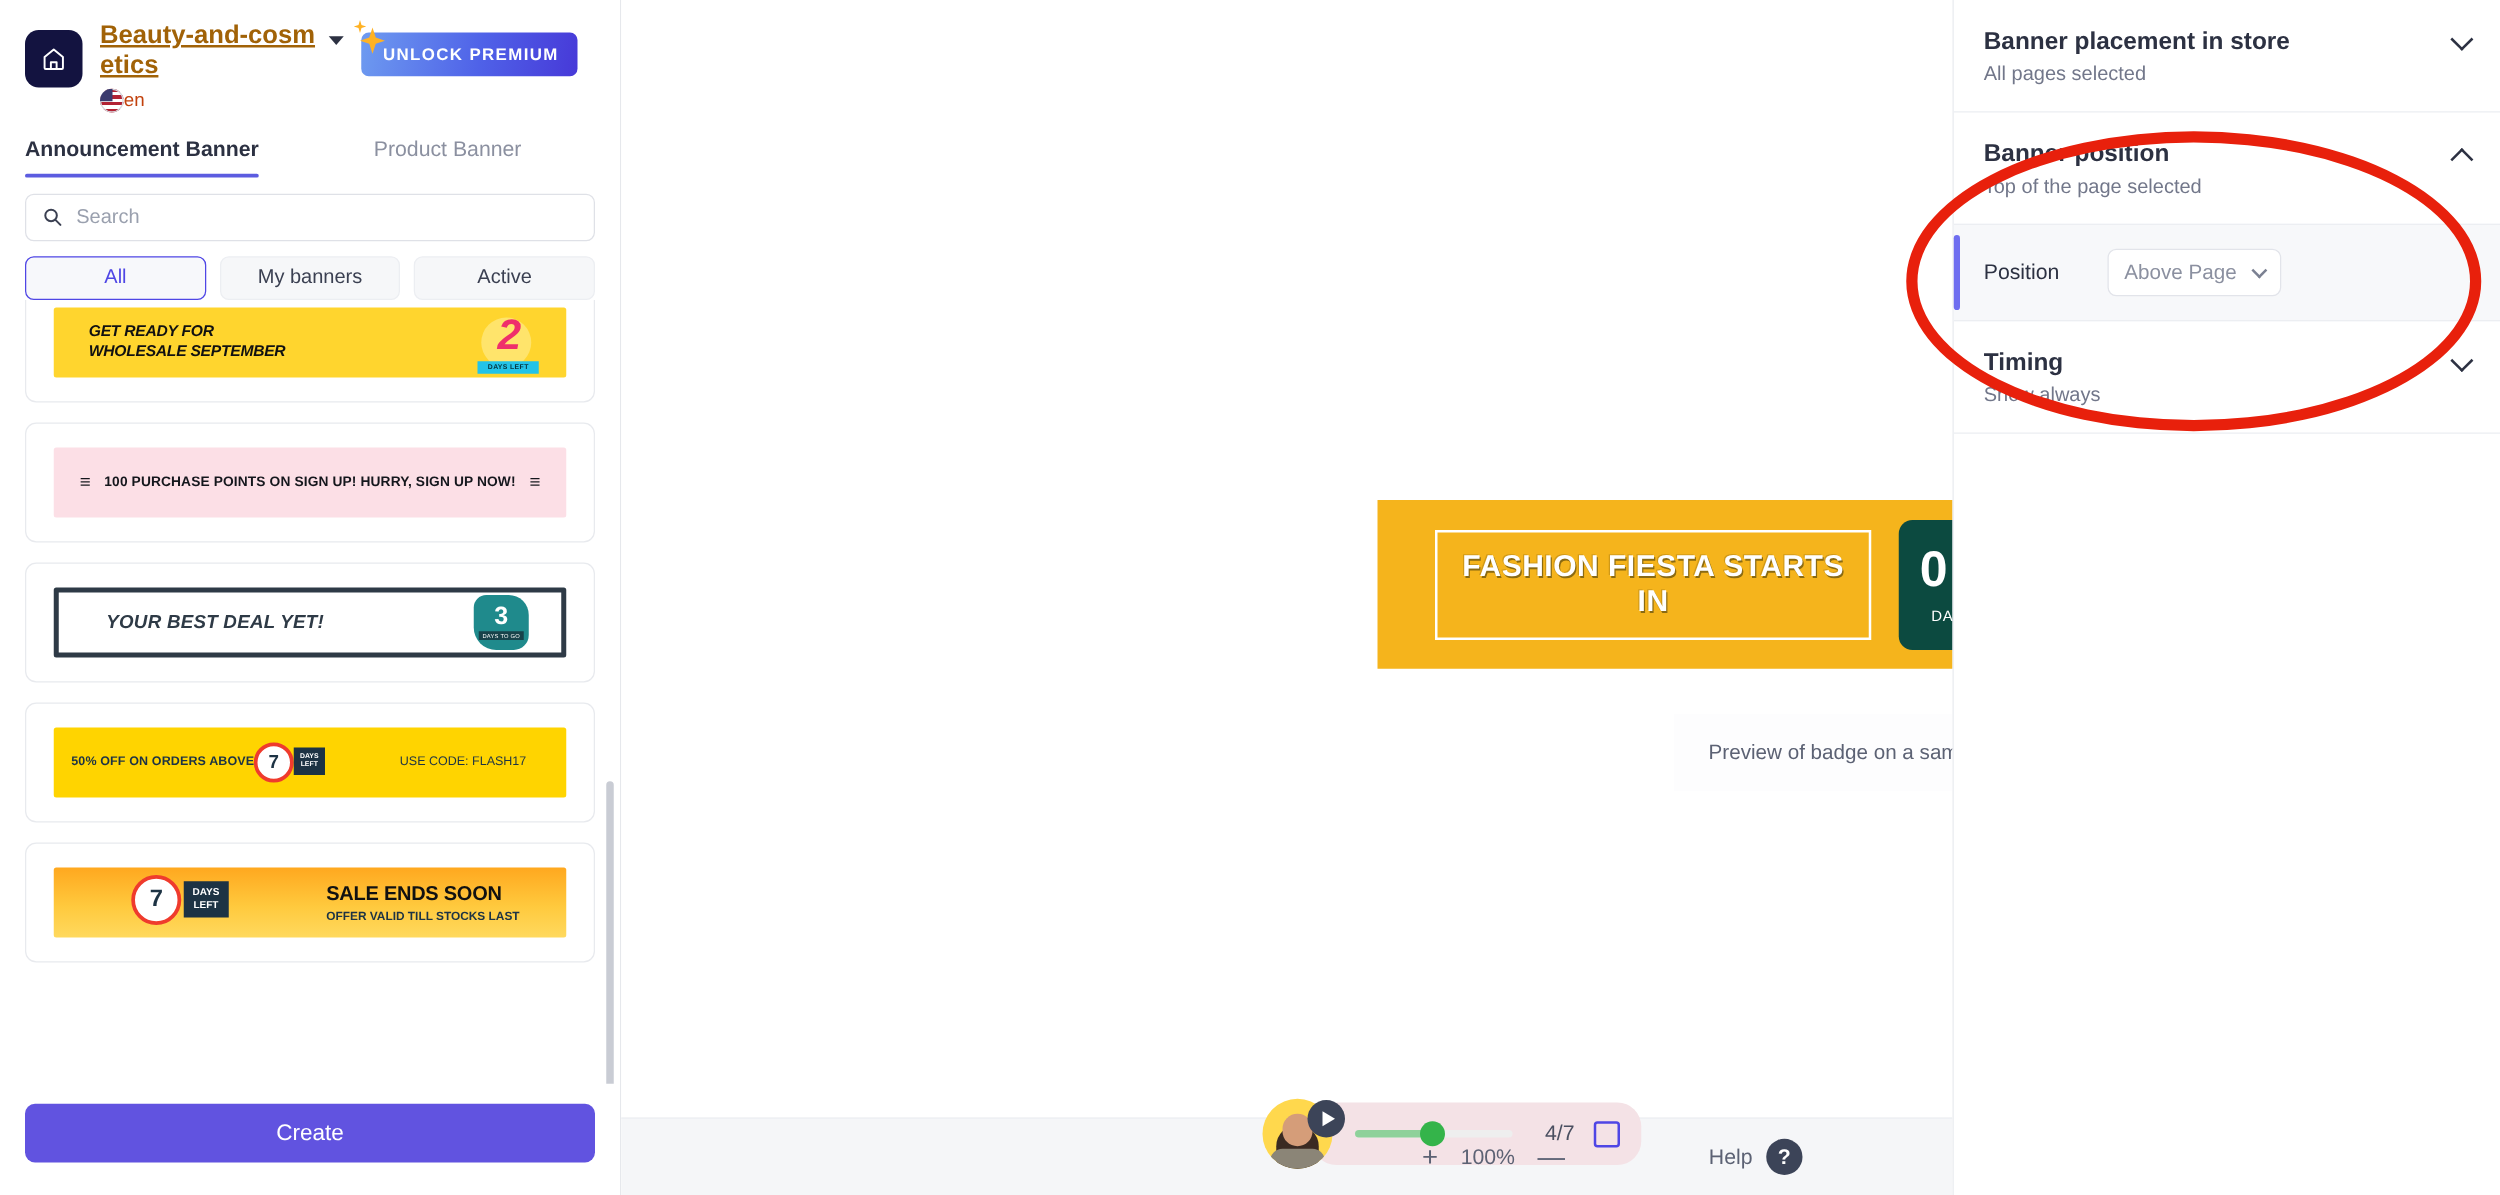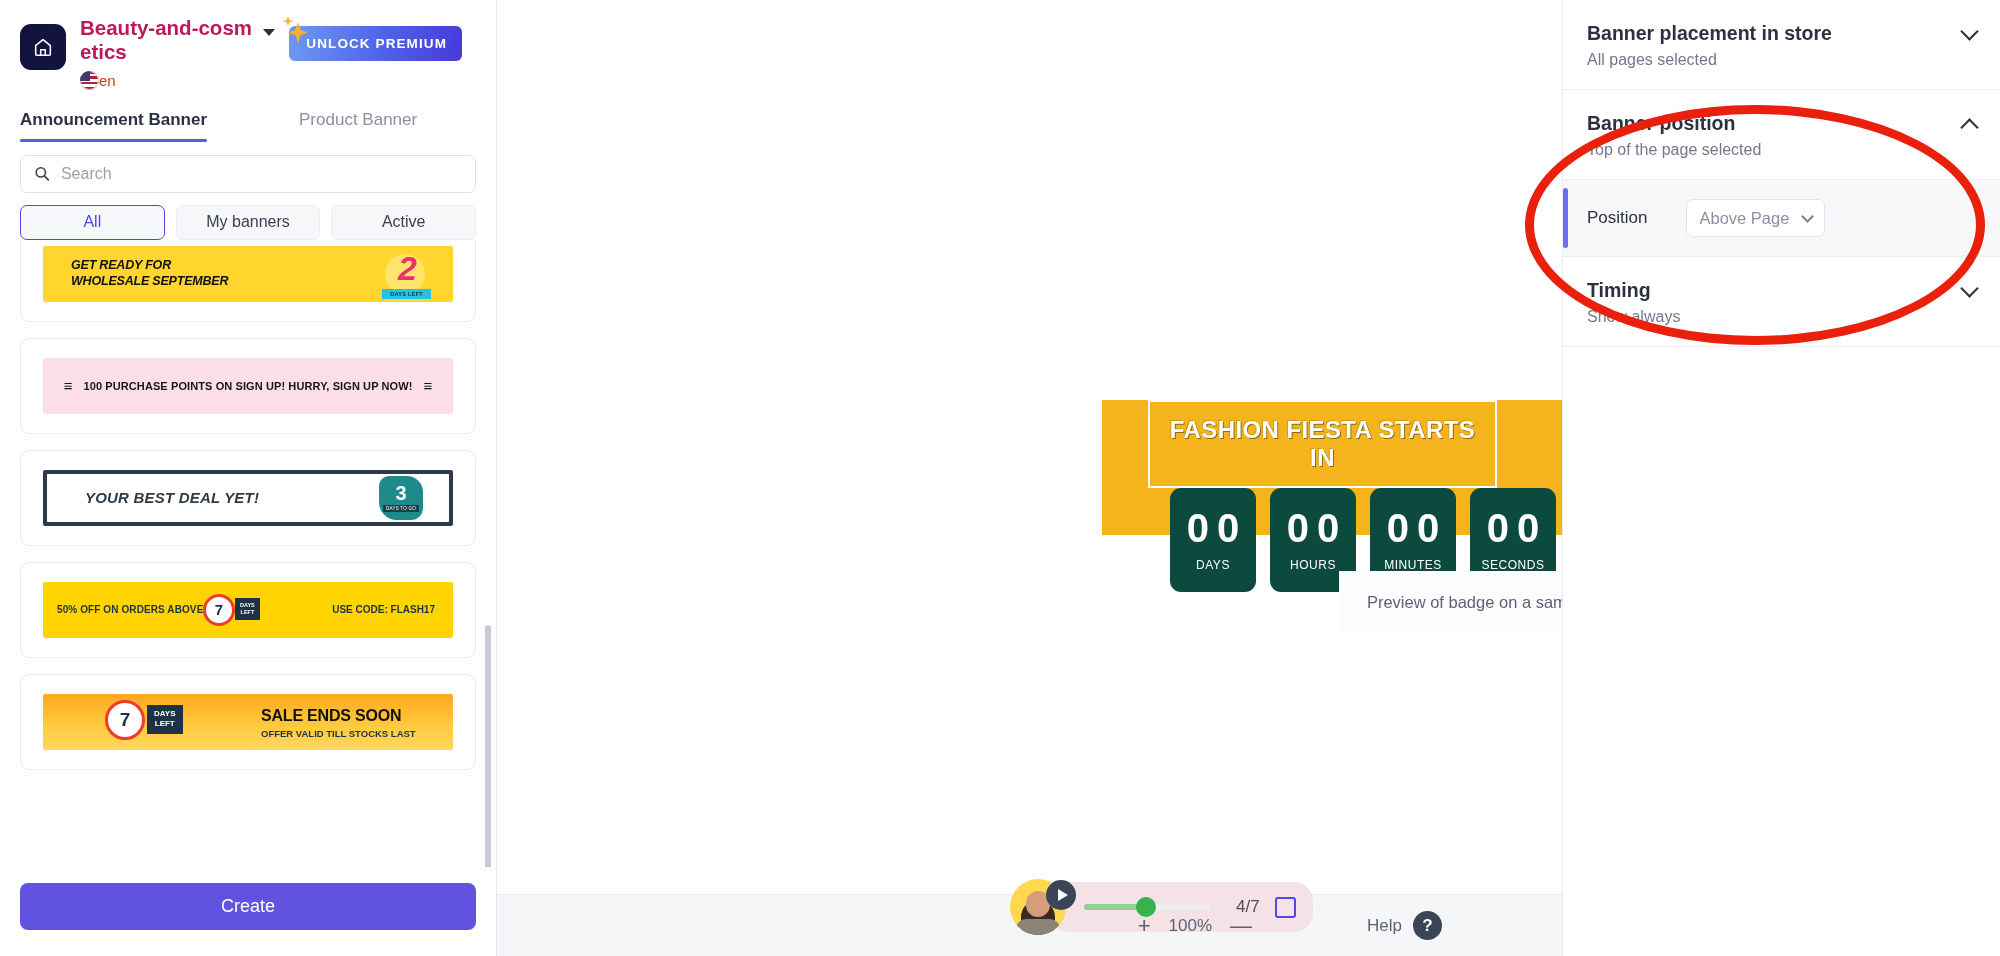--- a/index.html
+++ b/index.html
@@ -19,22 +19,22 @@
   }
   .sb-head { padding: 16px 20px 0 20px; display: flex; align-items: flex-start; }
   .home-btn {
     width: 46px; height: 46px; border-radius: 11px; background: #131340;
     display: flex; align-items: center; justify-content: center; flex: 0 0 auto;
     margin-top: 8px; cursor: pointer;
   }
   .store-block { margin-left: 14px; flex: 1 1 auto; min-width: 0; }
   .store-row { display: flex; align-items: flex-start; }
   .store-name {
-    font-size: 20.5px; font-weight: 700; color: #be185d; line-height: 1.17;
-    max-width: 222px; word-break: break-all;
+    font-size: 20.5px; font-weight: 700; color: #a16207; line-height: 1.17;
+    max-width: 222px; word-break: break-all; text-decoration: underline;
   }
   .caret-dn {
     width: 0; height: 0; border-left: 6.5px solid transparent; border-right: 6.5px solid transparent;
     border-top: 7px solid #2c3142; margin: 13px 0 0 9px; flex: 0 0 auto; cursor: pointer;
   }
   .lang-row { display: flex; align-items: center; margin-top: 7px; }
   .flag {
     width: 19px; height: 19px; border-radius: 50%; flex: 0 0 auto;
     background:
       linear-gradient(#b22234 0 14%, #fff 14% 28%, #b22234 28% 42%, #fff 42% 56%, #b22234 56% 70%, #fff 70% 84%, #b22234 84% 100%);
@@ -123,21 +123,21 @@
   .t3 .badge3 { position: absolute; right: 26px; top: 2px; width: 44px; height: 44px;
                 background: #1f8a8c; border-radius: 10px 16px 12px 18px; color: #fff;
                 display: flex; flex-direction: column; align-items: center; justify-content: center; }
   .t3 .badge3 b { font-size: 20px; line-height: 1; }
   .t3 .badge3 i { font-size: 4.6px; font-style: normal; background: #17424a; padding: 1px 3px;
                   margin-top: 2px; letter-spacing: .2px; }
 
   
   .t4 { background: #ffd400; }
   .t4 .txt { margin-left: 14px; font-size: 10px; font-weight: 800; color: #1d3344; letter-spacing: .1px; }
-  .t4 .code { position: absolute; right: 18px; font-size: 10px; font-weight: 700; color: #1d3344; }
+  .t4 .code { position: absolute; right: 32px; font-size: 10px; font-weight: 400; color: #1d3344; }
   .t4 .clock { position: absolute; left: 160px; top: 12px; width: 32px; height: 32px;
                border-radius: 50%; background: #fff; border: 3px solid #ef3b2d;
                display: flex; align-items: center; justify-content: center;
                font-size: 15px; font-weight: 800; color: #1d3344; }
   .t4 .dl { position: absolute; left: 192px; top: 16px; background: #1d3344; color: #fff;
             font-size: 5.5px; font-weight: 800; line-height: 1.25; padding: 4px 5px; text-align: center; }
 
   
   .t5 { background: linear-gradient(180deg, #ffa81f 0%, #ffc93d 55%, #ffd95e 100%); }
   .t5 .clock { position: absolute; left: 62px; top: 6px; width: 40px; height: 40px;
@@ -178,21 +178,21 @@
   .trend-pill {
     background: #d9f6e6; border-radius: 7px; padding: 4px 9px 5px 9px;
     display: flex; flex-direction: column; align-items: center;
   }
   .trend-pill .lbl { font-size: 11px; color: #12a663; font-weight: 400; margin-top: 1px; }
   .ord-num { font-size: 22px; font-weight: 700; color: #111; margin-left: 9px; }
   .ord-lbl { font-size: 11.5px; color: #8b90a0; margin-left: 7px; letter-spacing: .3px; }
 
   .preview-banner {
     position: absolute; left: 605px; top: 400px; width: 849px; height: 135px;
-    background: #f5b41c; display: flex; align-items: flex-start; padding: 0 0 0 46px; flex-direction: column;
+    background: #f5b41c; display: flex; align-items: center; padding: 0 0 0 46px;
   }
   .fiesta-box {
     border: 2px solid #fff; padding: 14px 8px; width: 349px; text-align: center;
   }
   .fiesta-txt {
     font-size: 24px; font-weight: 700; color: #fff; letter-spacing: .4px;
     text-shadow: 1px 1px 0 #8a6a12, -1px -1px 0 rgba(0,0,0,.15);
   }
   .counters { display: flex; margin-left: 22px; }
   .ctr {

